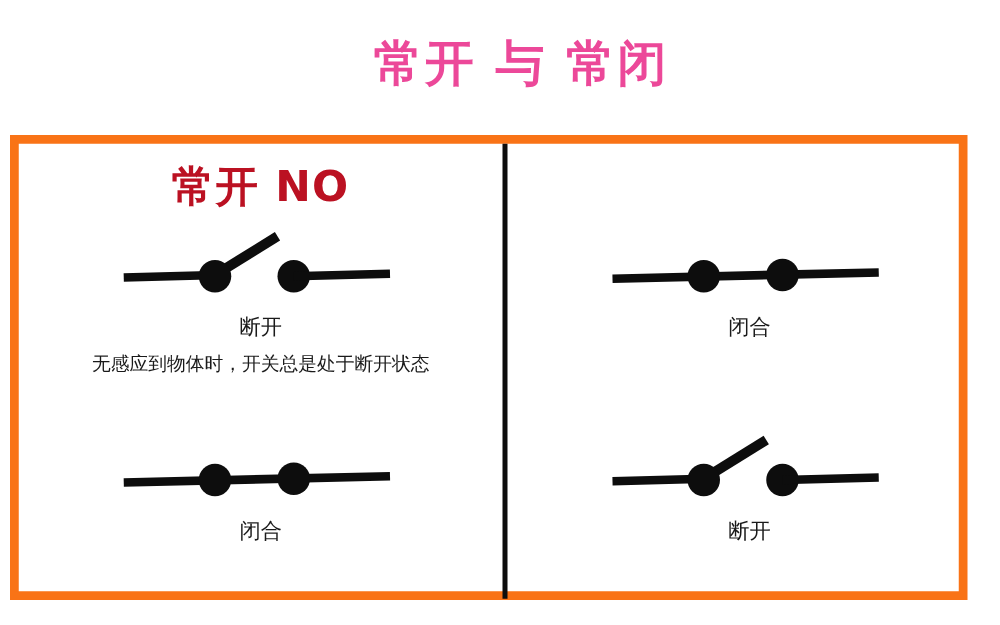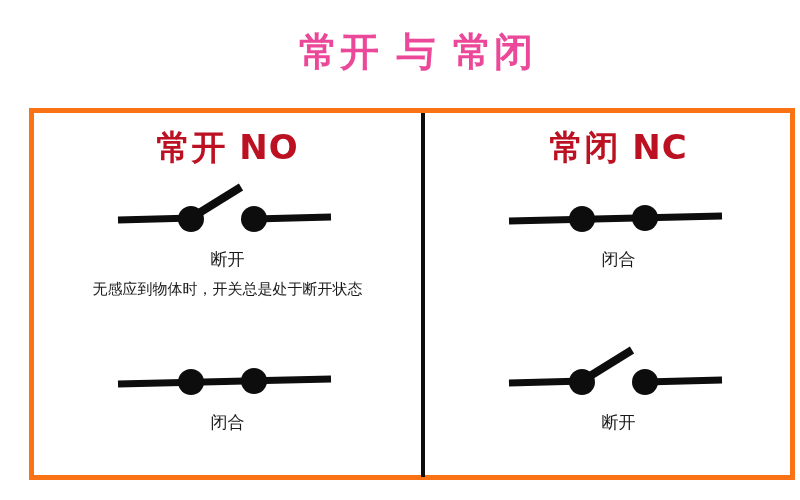--- a/index.html
+++ b/index.html
@@ -27,26 +27,26 @@
     font-weight: bold;
     letter-spacing: 2px;
     color: #ec4899;
     line-height: 1.25;
     white-space: pre;
   }
 
   
   .frame {
     position: absolute;
-    left: 29px;
+    left: 8px;
     top: 108px;
     width: 766px;
     height: 372px;
     box-sizing: border-box;
-    border: 5px solid #f97316;
+    border: 7px solid #f97316;
     background: #ffffff;
   }
   .divider {
     position: absolute;
     left: 387px;
     top: 0px;
     width: 4px;
     height: 364px;
     background: #0d0d0d;
   }
@@ -141,21 +141,20 @@
           <circle cx="78" cy="44" r="13" fill="#0d0d0d"></circle>
           <circle cx="141" cy="43" r="13" fill="#0d0d0d"></circle>
         </svg>
       </div>
       <div class="state-label">闭合</div>
     </div>
   </div>
 
   <div class="panel panel-right">
 
-    <div class="panel-heading">常闭 NC</div>
 
     <div class="switch-block block-top">
       <div class="diagram">
         <svg width="230" height="72" viewBox="0 0 230 72">
           <line x1="5" y1="46" x2="218" y2="41" stroke="#0d0d0d" stroke-width="7" stroke-linecap="butt"></line>
           <circle cx="78" cy="44" r="13" fill="#0d0d0d"></circle>
           <circle cx="141" cy="43" r="13" fill="#0d0d0d"></circle>
         </svg>
       </div>
       <div class="state-label">闭合</div>

